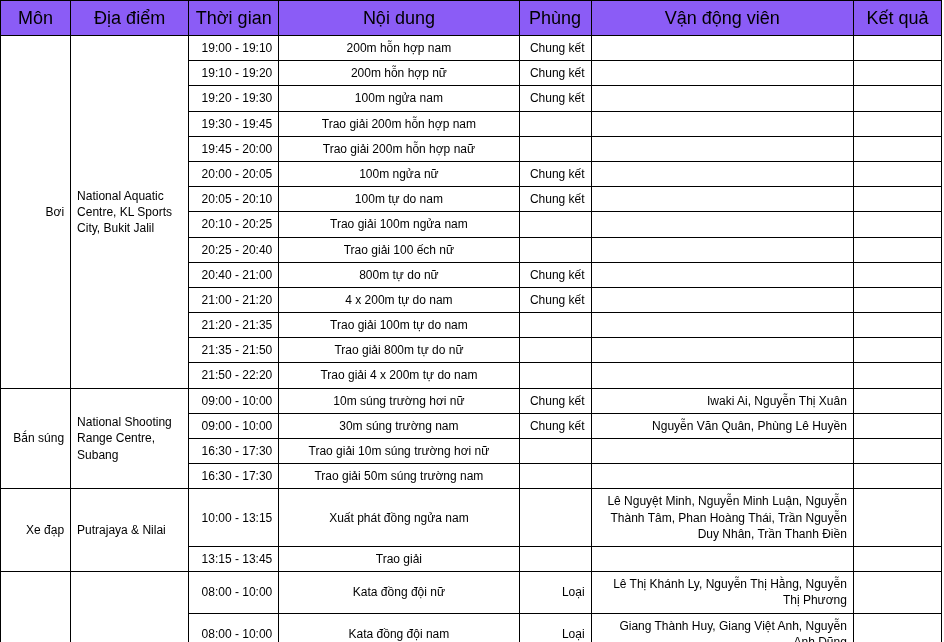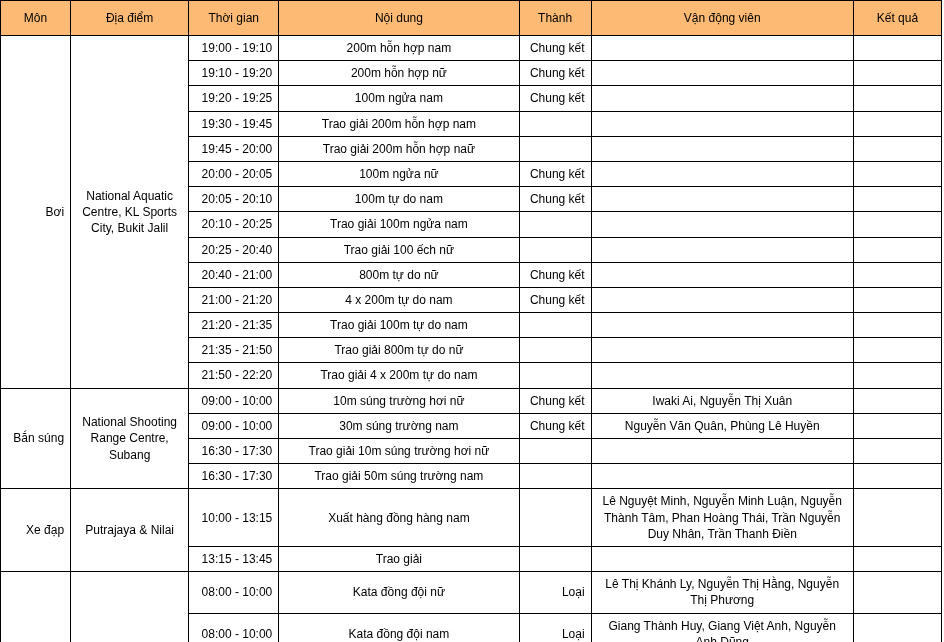--- a/index.html
+++ b/index.html
@@ -22,54 +22,53 @@
   table.schedule th,
   table.schedule td {
     border: 1px solid #000000;
     padding: 4px 6px;
     vertical-align: middle;
     line-height: 1.35;
     font-weight: normal;
     word-wrap: break-word;
   }
   thead th {
-    background: #fdba74;
+    background: #8b5cf6;
     font-weight: bold;
     text-align: center;
     height: 26px;
-    font-size: 12px;
+    font-size: 18px;
   }
   col.c-sport   { width: 70px; }
   col.c-venue   { width: 118px; }
   col.c-time    { width: 90px; }
   col.c-content { width: 240px; }
   col.c-round   { width: 72px; }
   col.c-athlete { width: 262px; }
   col.c-result  { width: 88px; }
 
   td.sport {
     text-align: right;
     vertical-align: middle;
   }
   td.venue {
-    text-align: center;
     vertical-align: middle;
   }
   td.time {
     text-align: right;
     white-space: nowrap;
   }
   td.content {
     text-align: center;
   }
   td.round {
     text-align: right;
   }
   td.athlete {
-    text-align: center;
+    text-align: right;
   }
   td.result {
     text-align: left;
   }
   tr.award td {
     background: #fdf3d8;
   }
   tr.row td {
     background: #ffffff;
   }
@@ -86,21 +85,21 @@
     <col class="c-round">
     <col class="c-athlete">
     <col class="c-result">
   </colgroup>
   <thead>
     <tr>
       <th>Môn</th>
       <th>Địa điểm</th>
       <th>Thời gian</th>
       <th>Nội dung</th>
-      <th>Thành</th>
+      <th>Phùng</th>
       <th>Vận động viên</th>
       <th>Kết quả</th>
     </tr>
   </thead>
   <tbody id="table-body">
       <tr class="row">
         <td class="sport" rowspan="14">Bơi</td>
         <td class="venue" rowspan="14">National Aquatic Centre, KL Sports City, Bukit Jalil</td>
         <td class="time">19:00 - 19:10</td>
         <td class="content">200m hỗn hợp nam</td>
@@ -109,21 +108,21 @@
         <td class="result"></td>
       </tr>
       <tr class="row">
         <td class="time">19:10 - 19:20</td>
         <td class="content">200m hỗn hợp nữ</td>
         <td class="round">Chung kết</td>
         <td class="athlete"></td>
         <td class="result"></td>
       </tr>
       <tr class="row">
-        <td class="time">19:20 - 19:25</td>
+        <td class="time">19:20 - 19:30</td>
         <td class="content">100m ngửa nam</td>
         <td class="round">Chung kết</td>
         <td class="athlete"></td>
         <td class="result"></td>
       </tr>
       <tr class="row award">
         <td class="time">19:30 - 19:45</td>
         <td class="content">Trao giải 200m hỗn hợp nam</td>
         <td class="round"></td>
         <td class="athlete"></td>
@@ -226,21 +225,21 @@
         <td class="time">16:30 - 17:30</td>
         <td class="content">Trao giải 50m súng trường nam</td>
         <td class="round"></td>
         <td class="athlete"></td>
         <td class="result"></td>
       </tr>
       <tr class="row">
         <td class="sport" rowspan="2">Xe đạp</td>
         <td class="venue" rowspan="2">Putrajaya &amp; Nilai</td>
         <td class="time">10:00 - 13:15</td>
-        <td class="content">Xuất hàng đồng hàng nam</td>
+        <td class="content">Xuất phát đồng ngửa nam</td>
         <td class="round"></td>
         <td class="athlete">Lê Nguyệt Minh, Nguyễn Minh Luận, Nguyễn Thành Tâm, Phan Hoàng Thái, Trần Nguyễn Duy Nhân, Trần Thanh Điền</td>
         <td class="result"></td>
       </tr>
       <tr class="row award">
         <td class="time">13:15 - 13:45</td>
         <td class="content">Trao giải</td>
         <td class="round"></td>
         <td class="athlete"></td>
         <td class="result"></td>

